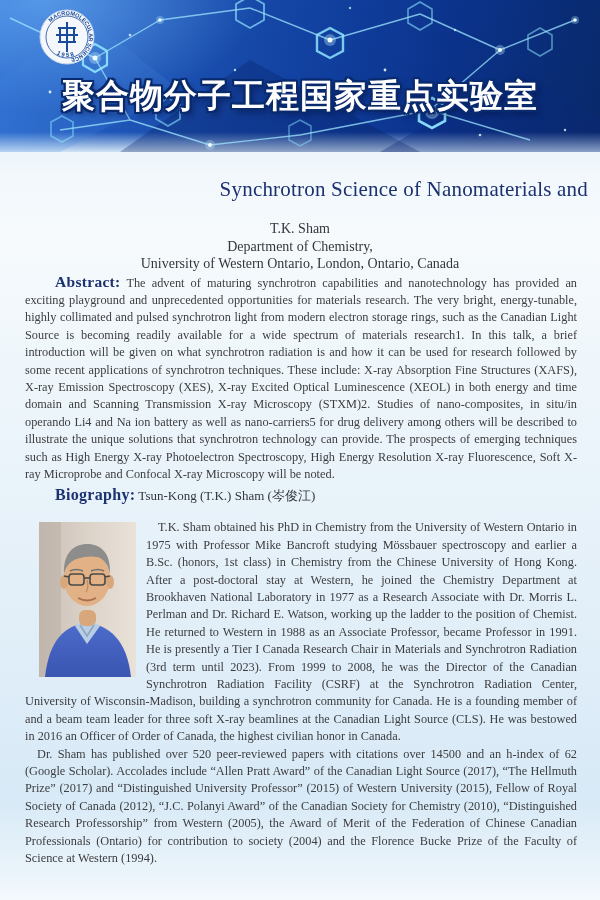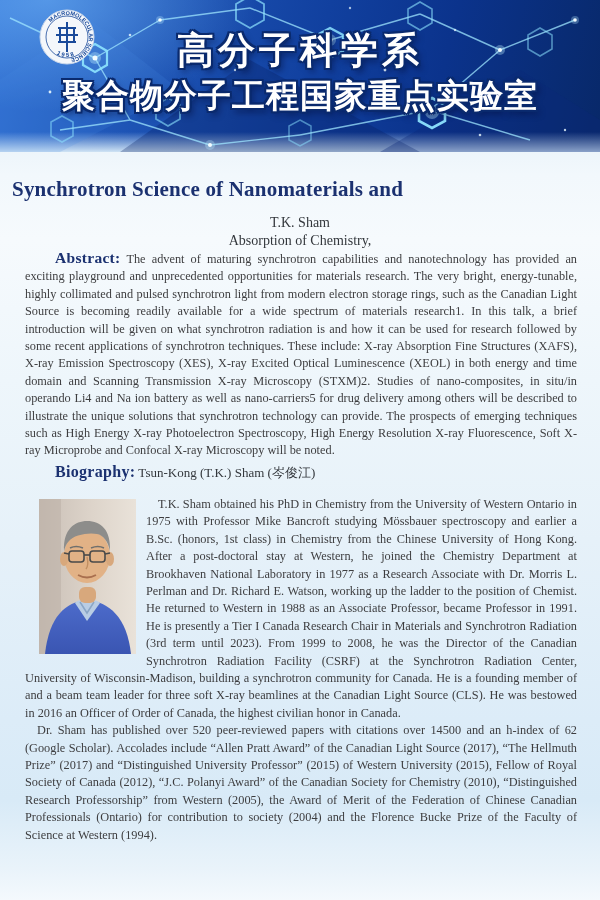--- a/index.html
+++ b/index.html
@@ -23,23 +23,23 @@
   .header-text{position:absolute;width:100%;text-align:center;color:#fff;
     font-family:"Liberation Sans",sans-serif;font-weight:bold;white-space:nowrap;
     text-shadow:-2px -2px 0 #0a2a6e,2px -2px 0 #0a2a6e,-2px 2px 0 #0a2a6e,2px 2px 0 #0a2a6e,
       0 -2px 0 #0a2a6e,0 2px 0 #0a2a6e,-2px 0 0 #0a2a6e,2px 0 0 #0a2a6e,3px 4px 6px rgba(0,10,50,.6);
     letter-spacing:4px;z-index:3;}
   .header-line1{top:26px;font-size:37px;}
   .header-line2{top:74px;font-size:33px;letter-spacing:1px;}
   .logo{position:absolute;left:38px;top:8px;width:58px;height:58px;z-index:4;}
   .pattern{position:absolute;inset:0;z-index:1;}
   
-  .title{margin:24px 12px 0;text-align:left;color:#1b3170;font-weight:bold;
+  .title{margin:24px 12px 0;text-align:right;color:#1b3170;font-weight:normal;
     font-size:21px;line-height:27px;letter-spacing:.2px;}
-  .speaker{margin-top:11px;text-align:center;color:#33373c;font-size:14px;line-height:17.5px;}
+  .speaker{margin-top:17px;text-align:center;color:#33373c;font-size:14px;line-height:17.5px;}
   
   .content{padding:0 23px 0 25px;color:#3d3d3f;}
   .abstract{margin:0 0 0;text-align:justify;font-size:12.3px;line-height:17.4px;text-indent:30px;}
   .sec-label{color:#1b3170;font-weight:bold;font-size:15.5px;letter-spacing:.3px;}
   .bio-head{margin:3px 0 1px;text-indent:30px;font-size:13px;color:#33373c;}
   .bio-head .sec-label{font-size:16px;}
   .bio-body{margin-top:14px;}
   .bio-body p{margin:0;text-align:justify;font-size:12.3px;line-height:17.4px;text-indent:12px;}
   .portrait{float:left;width:97px;height:155px;margin:3px 10px 2px 14px;}
 </style>
@@ -132,31 +132,31 @@
       <g stroke="#1a4a9a" stroke-width="2" fill="none">
         <line x1="29" y1="14" x2="29" y2="44"></line>
         <line x1="20" y1="20" x2="38" y2="20"></line>
         <line x1="18" y1="27" x2="40" y2="27"></line>
         <line x1="20" y1="34" x2="38" y2="34"></line>
         <line x1="22" y1="20" x2="22" y2="34"></line>
         <line x1="36" y1="20" x2="36" y2="34"></line>
       </g>
     </svg>
 
-    <div class="header-text header-line1">高分子科学系</div>
     <div class="header-text header-line2">聚合物分子工程国家重点实验室</div>
   </div>
 
   <div class="title">
     <div>Synchrotron Science of Nanomaterials and</div>
   </div>
 
   <div class="speaker">
     <div>T.K. Sham</div>
-    <div>Absorption of Chemistry,</div>
+    <div>Department of Chemistry,</div>
+    <div>University of Western Ontario, London, Ontario, Canada</div>
   </div>
 
   <div class="content">
 
     <p class="abstract"><span class="sec-label">Abstract:</span><span> The advent of maturing synchrotron capabilities and nanotechnology has provided an exciting playground and unprecedented opportunities for materials research. The very bright, energy-tunable, highly collimated and pulsed synchrotron light from modern electron storage rings, such as the Canadian Light Source is becoming readily available for a wide spectrum of materials research1. In this talk, a brief introduction will be given on what synchrotron radiation is and how it can be used for research followed by some recent applications of synchrotron techniques. These include: X-ray Absorption Fine Structures (XAFS), X-ray Emission Spectroscopy (XES), X-ray Excited Optical Luminescence (XEOL) in both energy and time domain and Scanning Transmission X-ray Microscopy (STXM)2. Studies of nano-composites, in situ/in operando Li4 and Na ion battery as well as nano-carriers5 for drug delivery among others will be described to illustrate the unique solutions that synchrotron technology can provide. The prospects of emerging techniques such as High Energy X-ray Photoelectron Spectroscopy, High Energy Resolution X-ray Fluorescence, Soft X-ray Microprobe and Confocal X-ray Microscopy will be noted.</span></p>
 
     <div class="bio-head"><span class="sec-label">Biography:</span><span> Tsun-Kong (T.K.) Sham (岑俊江)</span></div>
 
     <div class="bio-body">
 

